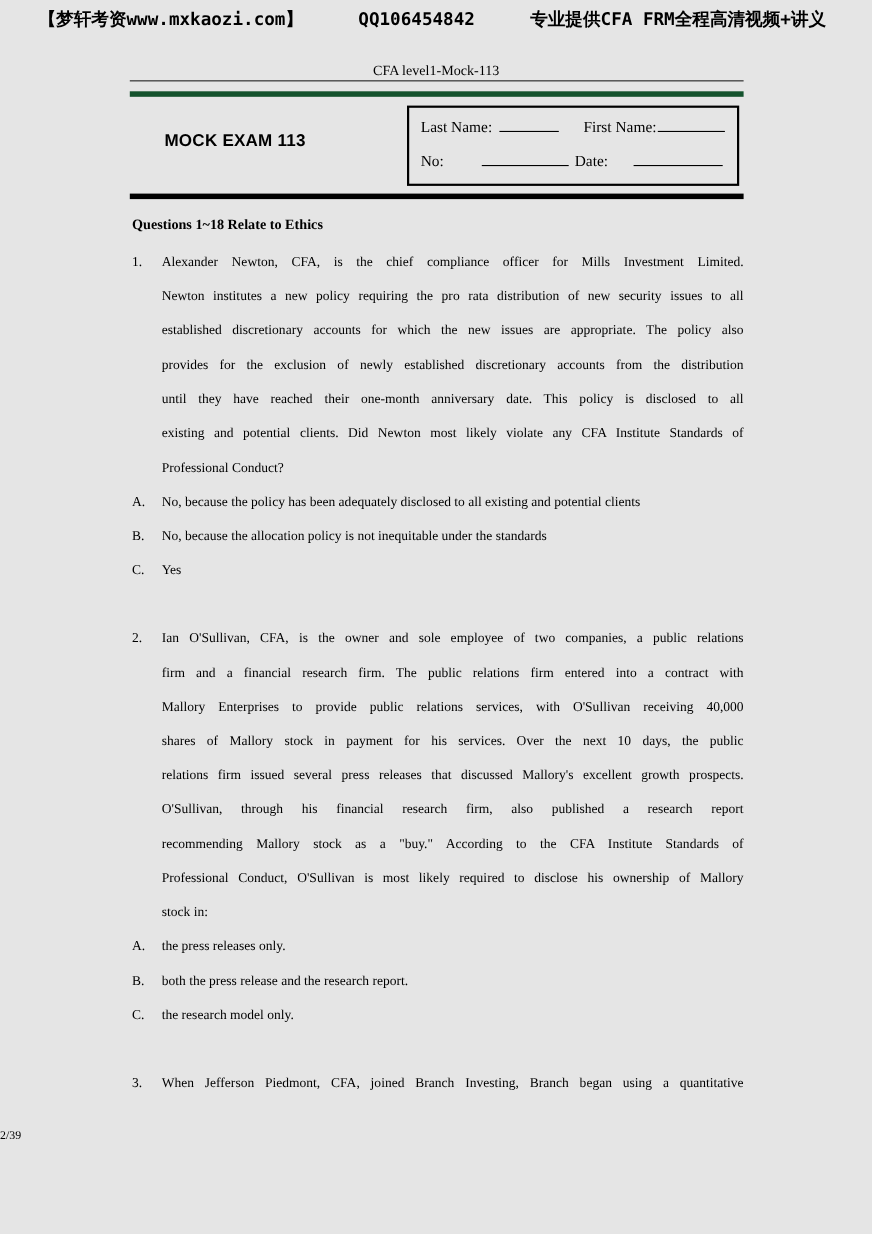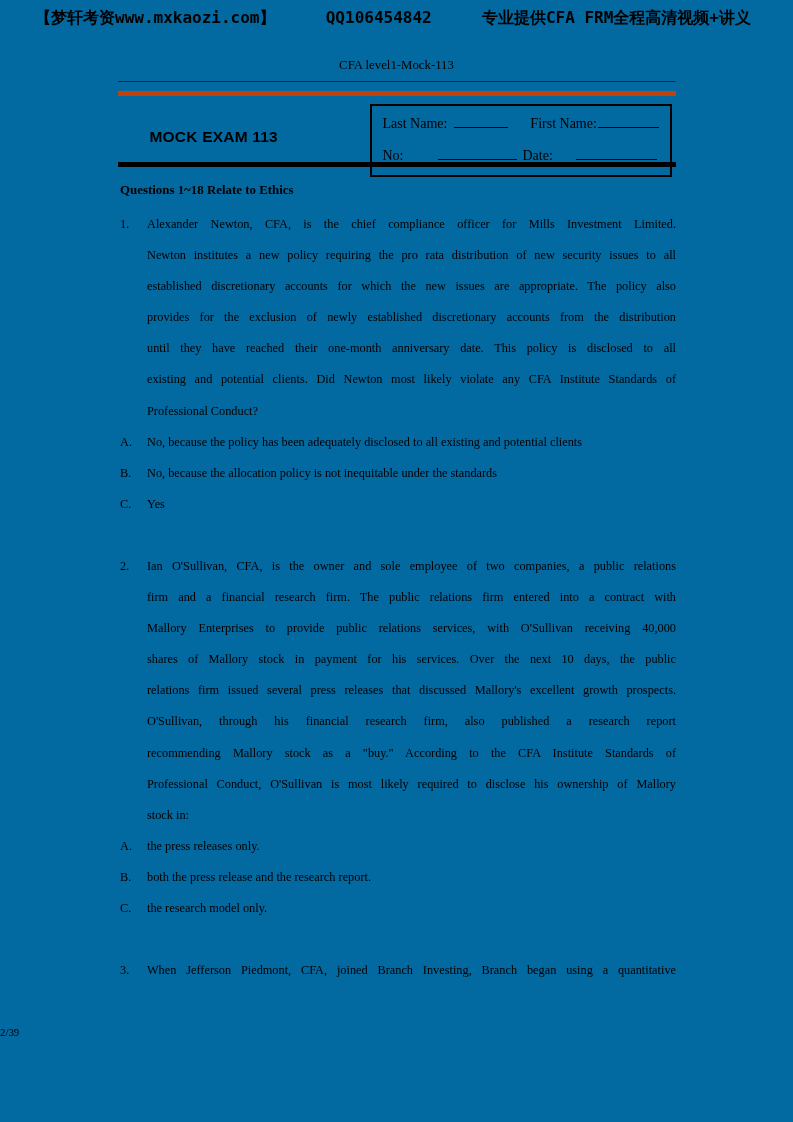--- a/index.html
+++ b/index.html
@@ -2,21 +2,21 @@
 <html><head>
 <meta charset="utf-8">
 <style>
   * { box-sizing: border-box; margin: 0; padding: 0; }
   html, body { background: #ffffff; }
   .page {
     position: relative;
     width: 793px;
     height: 1122px;
     margin: 0 auto;
-    background: #0369a1;
+    background: #e5e5e5;
     color: #000000;
     overflow: hidden;
     font-family: "Liberation Serif", serif;
   }
 
   
   .topbar {
     display: flex;
     justify-content: space-between;
     align-items: baseline;
@@ -25,33 +25,33 @@
     font-size: 16px;
     font-weight: 600;
     white-space: nowrap;
   }
 
   
   .doc-title-wrap {
     width: 558px;
     margin: 26px auto 0 auto;
     border-bottom: 1px solid #222222;
-    padding-bottom: 8px;
+    padding-bottom: 0;
     text-align: center;
   }
   .doc-title { font-size: 12.8px; }
 
   
   .exam-header {
     position: relative;
     width: 558px;
     margin: 9px auto 0 auto;
-    border-top: 5px solid #c2410c;
+    border-top: 5px solid #14532d;
     border-bottom: 5px solid #000000;
-    height: 76px;
+    height: 98px;
   }
   .exam-title {
     position: absolute;
     left: 32px;
     top: 32px;
     font-family: "Liberation Sans", sans-serif;
     font-weight: bold;
     font-size: 15.5px;
     letter-spacing: 0.2px;
   }

